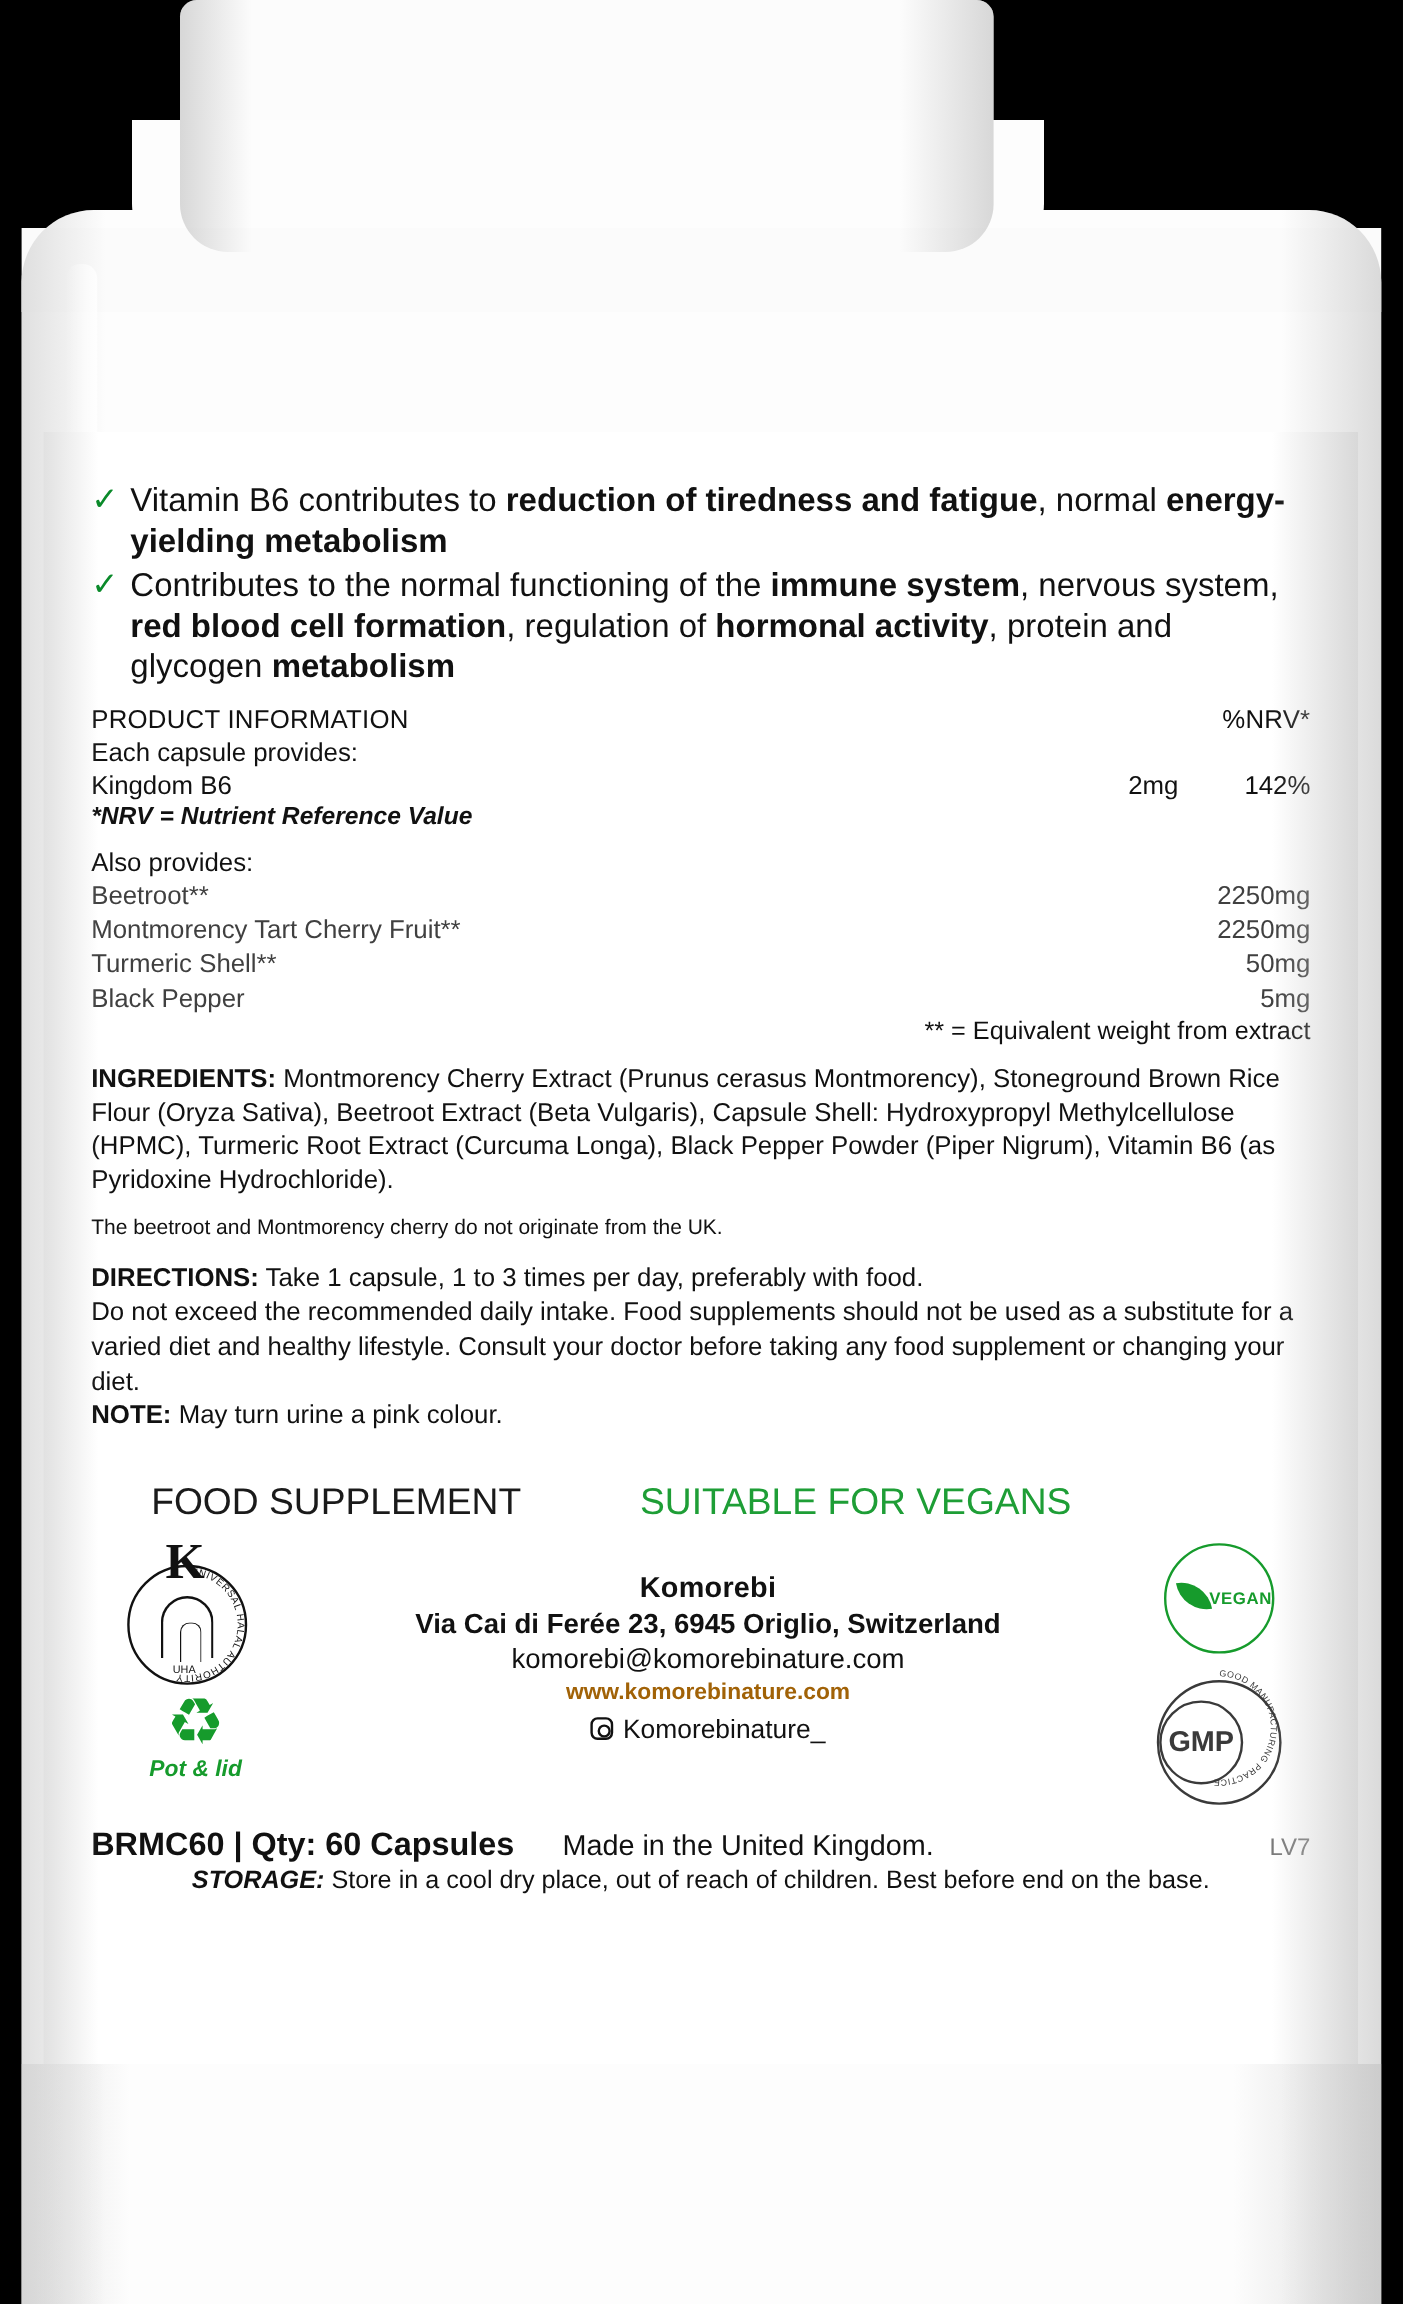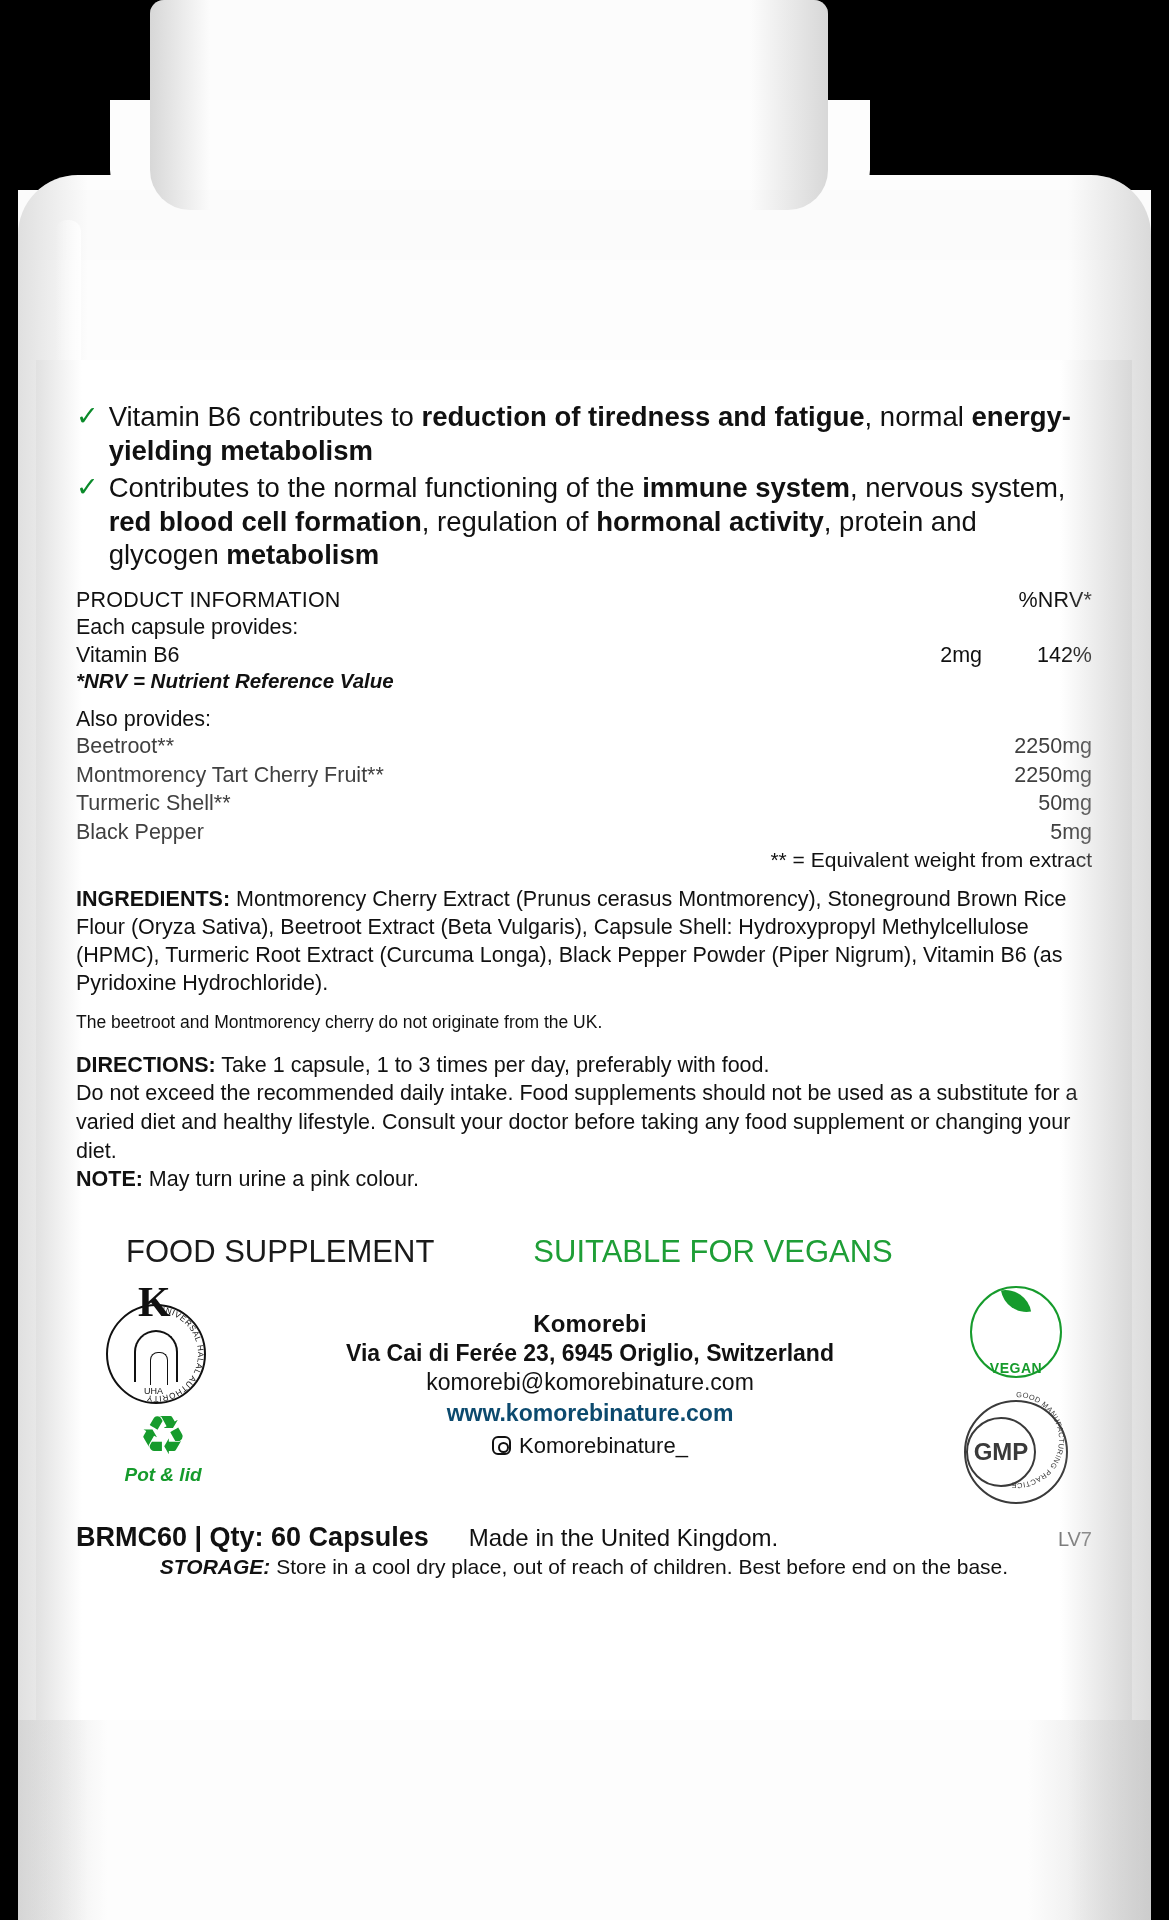--- a/index.html
+++ b/index.html
@@ -159,21 +159,21 @@
   .footer {
     position: relative; margin-top: 18px; height: 230px;
   }
   .addr {
     position: absolute; left: 12px; right: 0; top: 22px;
     text-align: center; color: #111;
   }
   .addr .brand { font-size: 24px; font-weight: 700; letter-spacing: .2px; }
   .addr .a1 { font-size: 23px; font-weight: 700; margin-top: 2px; }
   .addr .a2 { font-size: 23px; margin-top: 2px; }
-  .addr .web { font-size: 23px; color: #0c4a6e; font-weight: 700; margin-top: 4px; }
+  .addr .web { font-size: 19px; color: #a16207; font-weight: 700; margin-top: 4px; }
   .addr .ig { font-size: 22px; margin-top: 6px; display:flex; align-items:center; justify-content:center; gap:8px; }
   .ig-glyph {
     display:inline-block; width: 19px; height: 19px;
     border: 2.2px solid #111; border-radius: 6px; position: relative;
   }
   .ig-glyph::after {
     content:""; position:absolute; left:4px; top:4px; width:7px; height:7px;
     border: 2px solid #111; border-radius: 50%;
   }
 
@@ -208,21 +208,21 @@
   }
   .recycle .tri { font-size: 54px; color: #169b2c; line-height: 1; }
   .recycle .txt {
     font-size: 19px; color:#169b2c; font-style: italic; font-weight: 700; margin-top: 2px;
   }
 
   
   .vegan-badge {
     position:absolute; right: 30px; top: -2px; width: 92px; height: 92px;
     border: 2.5px solid #169b2c; border-radius: 50%;
-    display:flex; flex-direction:column; align-items:center; justify-content:space-between;
+    display:flex; flex-direction:row; align-items:center; justify-content:flex-end;
   }
   .vegan-badge .leaf {
     width: 26px; height: 26px; background: #169b2c;
     border-radius: 0 100% 0 100%; transform: rotate(-10deg); margin-bottom: 4px;
   }
   .vegan-badge .vt { font-size: 14px; font-weight:700; color:#169b2c; letter-spacing:.5px; }
 
   
   .gmp-badge {
     position:absolute; right: 24px; top: 112px; width: 104px; height: 104px;
@@ -286,21 +286,21 @@
 
     <div>
       <div class="pi-head">
         <span>PRODUCT INFORMATION</span>
         <span>%NRV*</span>
       </div>
       <div class="pi-line">
         <span class="name">Each capsule provides:</span>
       </div>
       <div class="pi-line">
-        <span class="name">Vitamin B6</span>
+        <span class="name">Kingdom B6</span>
         <span class="amt">2mg</span>
         <span class="nrv">142%</span>
       </div>
       <div class="pi-italic">*NRV = Nutrient Reference Value</div>
 
       <div class="pi-sub">Also provides:</div>
       <div class="also-line">
         <span>Beetroot**</span>
         <span>2250mg</span>
       </div>

